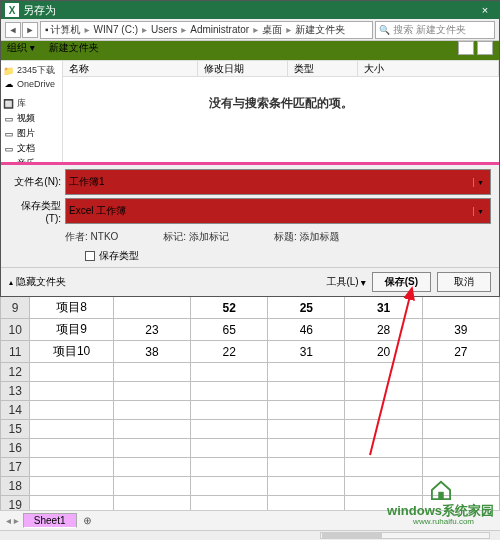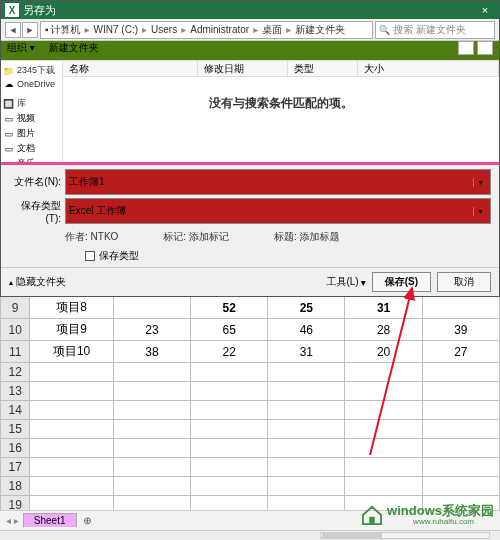--- a/index.html
+++ b/index.html
@@ -62,21 +62,21 @@
   .empty-rows td { border: 1px solid #d4d4d4; }
   .empty-rows .rowhdr { background: #e6e6e6; }
   .sheet-tabs { position: absolute; left: 0; bottom: 10px; right: 0; height: 20px; background: #f3f3f3; border-top: 1px solid #ccc; display: flex; align-items: center; font-size: 10px; padding: 0 6px; gap: 4px; }
   .tab-nav { display: flex; gap: 2px; color: #888; }
   .tab-active { background: #f0abfc; border: 1px solid #aaa; border-bottom: 1px solid #fff; padding: 1px 10px; }
   .tab-add { width: 14px; height: 14px; border-radius: 50%; display: flex; align-items: center; justify-content: center; color: #555; }
   .hscroll { position: absolute; left: 0; bottom: 0; right: 0; height: 10px; background: #eee; border-top: 1px solid #ccc; }
   .hscroll .thumb-track { position: absolute; left: 320px; right: 10px; top: 1px; bottom: 1px; background: #f4f4f4; border: 1px solid #ccc; }
   .hscroll .thumb { position: absolute; left: 322px; width: 60px; top: 1px; bottom: 1px; background: #cdcdcd; }
   
-  .watermark { position: absolute; right: 6px; bottom: 14px; display: flex; align-items: center; gap: 4px; z-index: 60; }
+  .watermark { position: absolute; right: 6px; bottom: 14px; display: flex; align-items: center; gap: 4px; z-index: 60; flex-direction: column; }
   .wm-icon { width: 22px; height: 20px; position: relative; }
   .wm-icon svg { width: 100%; height: 100%; }
   .wm-text { font-size: 13px; font-weight: bold; color: #3e8f3e; letter-spacing: 0; line-height: 1; }
   .wm-sub { font-size: 8px; color: #3e8f3e; margin-left: 26px; }
 </style>
 </head>
 <body>
 
 <div class="dialog">
   <div class="dlg-title">

